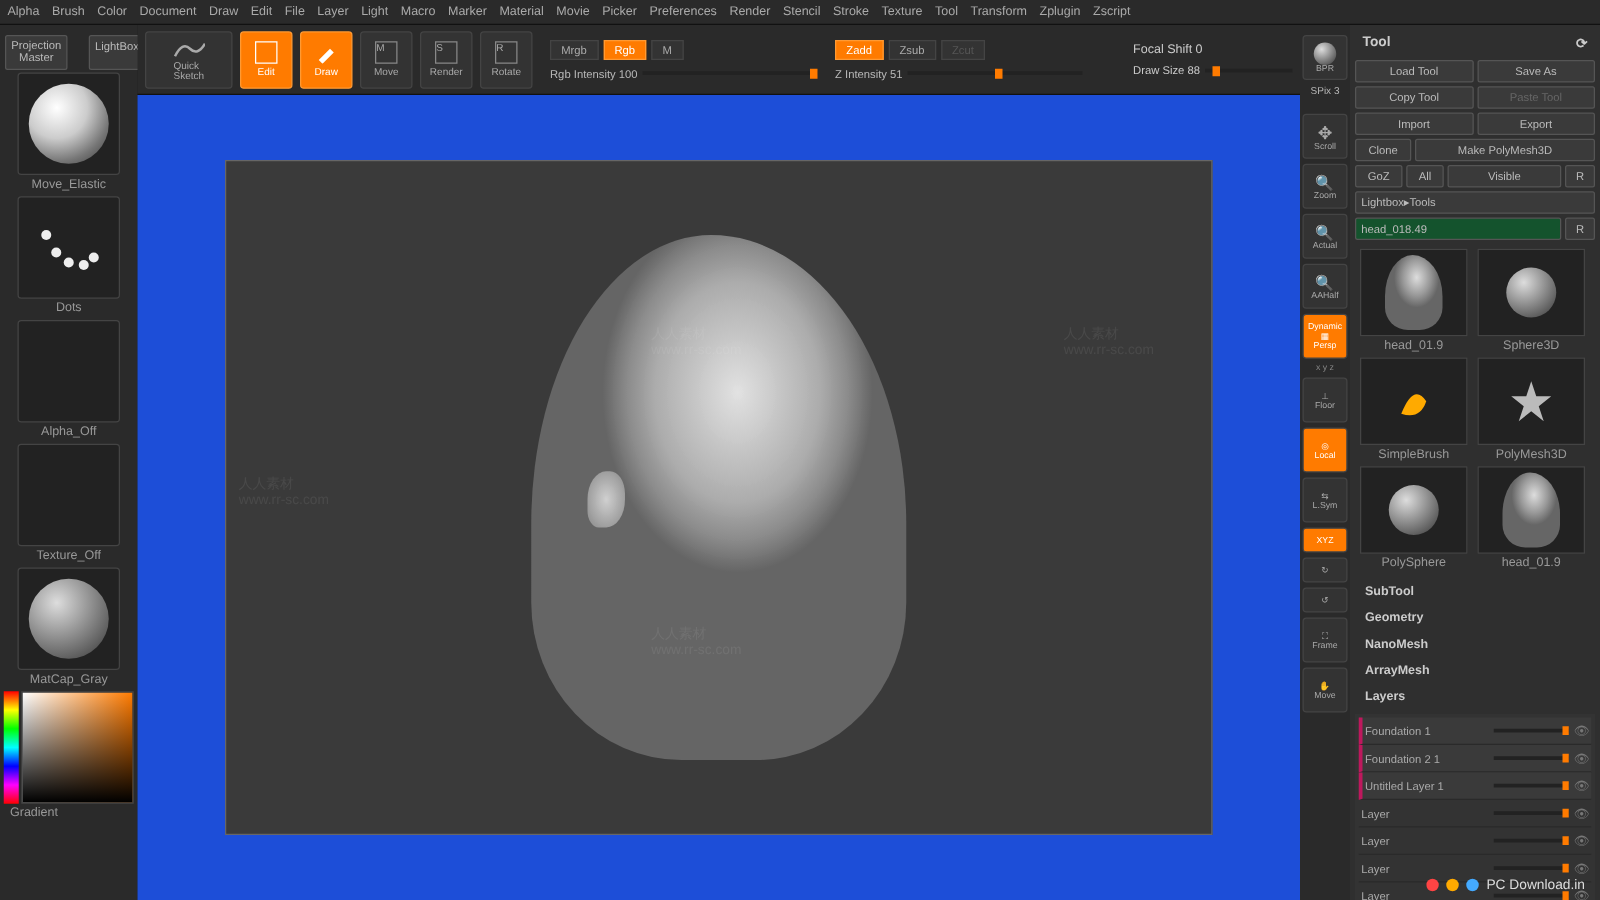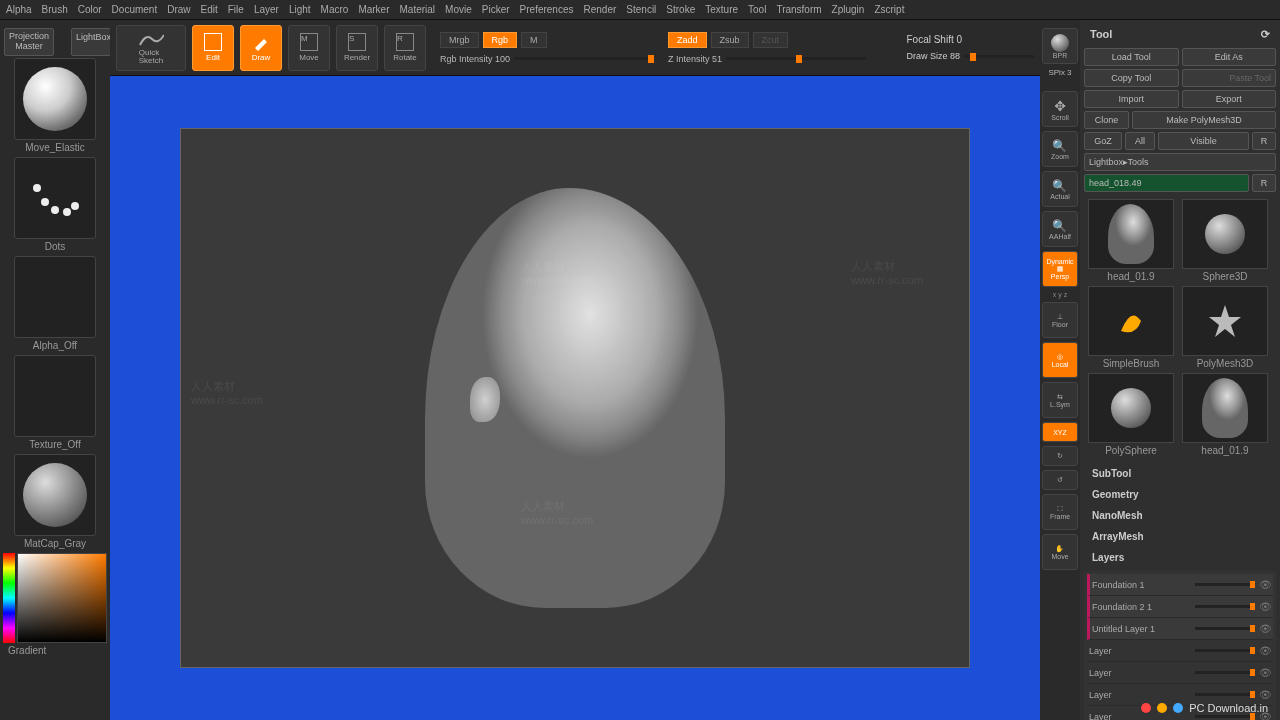--- a/index.html
+++ b/index.html
@@ -27,21 +27,21 @@
 .canvas-frame { width: 790px; height: 540px; border: 1px solid #666; background: #3a3a3a; display: flex; align-items: center; justify-content: center; position: relative; }
 .head-sculpt { width: 300px; height: 420px; background: radial-gradient(ellipse 120px 160px at 55% 30%, #ddd, #aaa 55%, #888 75%, #666 90%); border-radius: 48% 52% 40% 40% / 55% 55% 30% 30%; position: relative; filter: contrast(1.05); }
 .right-rail { width: 40px; background: #2a2a2a; display: flex; flex-direction: column; align-items: center; gap: 4px; padding-top: 8px; }
 .rail-btn { width: 36px; height: 36px; background: #333; border: 1px solid #444; border-radius: 3px; display: flex; flex-direction: column; align-items: center; justify-content: center; font-size: 7px; color: #aaa; cursor: pointer; }
 .rail-btn.active { background: #ff7b00; color: #fff; }
 .tool-panel { width: 200px; background: #2f2f2f; display: flex; flex-direction: column; padding: 4px; gap: 3px; overflow: hidden; }
 .panel-title { font-size: 11px; color: #ccc; font-weight: bold; padding: 4px 6px; display: flex; justify-content: space-between; }
 .btn-row { display: flex; gap: 3px; }
 .pbtn { flex: 1; background: #3a3a3a; border: 1px solid #555; padding: 3px 4px; font-size: 9px; color: #bbb; text-align: center; cursor: pointer; border-radius: 2px; }
 .pbtn.sm { flex: 0 0 24px; }
-.pbtn.disabled { color: #666; text-align: right; }
+.pbtn.disabled { color: #666; }
 .tool-items { display: flex; flex-wrap: wrap; gap: 4px; padding: 4px 2px; }
 .tool-item { width: 90px; display: flex; flex-direction: column; align-items: center; }
 .tool-thumb { width: 86px; height: 70px; background: #222; border: 1px solid #444; display: flex; align-items: center; justify-content: center; }
 .tool-item-label { font-size: 10px; color: #999; margin-top: 2px; }
 .section-head { font-size: 10px; color: #ccc; font-weight: bold; padding: 5px 8px; cursor: pointer; }
 .layers { background: #333; padding: 3px; }
 .layer-row { display: flex; align-items: center; height: 22px; gap: 4px; padding: 0 2px; border-bottom: 1px solid #2a2a2a; }
 .layer-row.active { border-left: 3px solid #be185d; background: #3a3a3a; }
 .layer-name { flex: 1; font-size: 9px; color: #aaa; }
 .layer-slider { width: 60px; height: 3px; background: #222; position: relative; }
@@ -268,21 +268,21 @@
       </div>
   </div>
 
   <div class="tool-panel">
     <div class="panel-title">
         <span>Tool</span>
         <span>⟳</span>
       </div>
     <div class="btn-row">
         <div class="pbtn">Load Tool</div>
-        <div class="pbtn">Edit As</div>
+        <div class="pbtn">Save As</div>
       </div>
     <div class="btn-row">
         <div class="pbtn">Copy Tool</div>
         <div class="pbtn disabled">Paste Tool</div>
       </div>
     <div class="btn-row">
         <div class="pbtn">Import</div>
         <div class="pbtn">Export</div>
       </div>
     <div class="btn-row">

